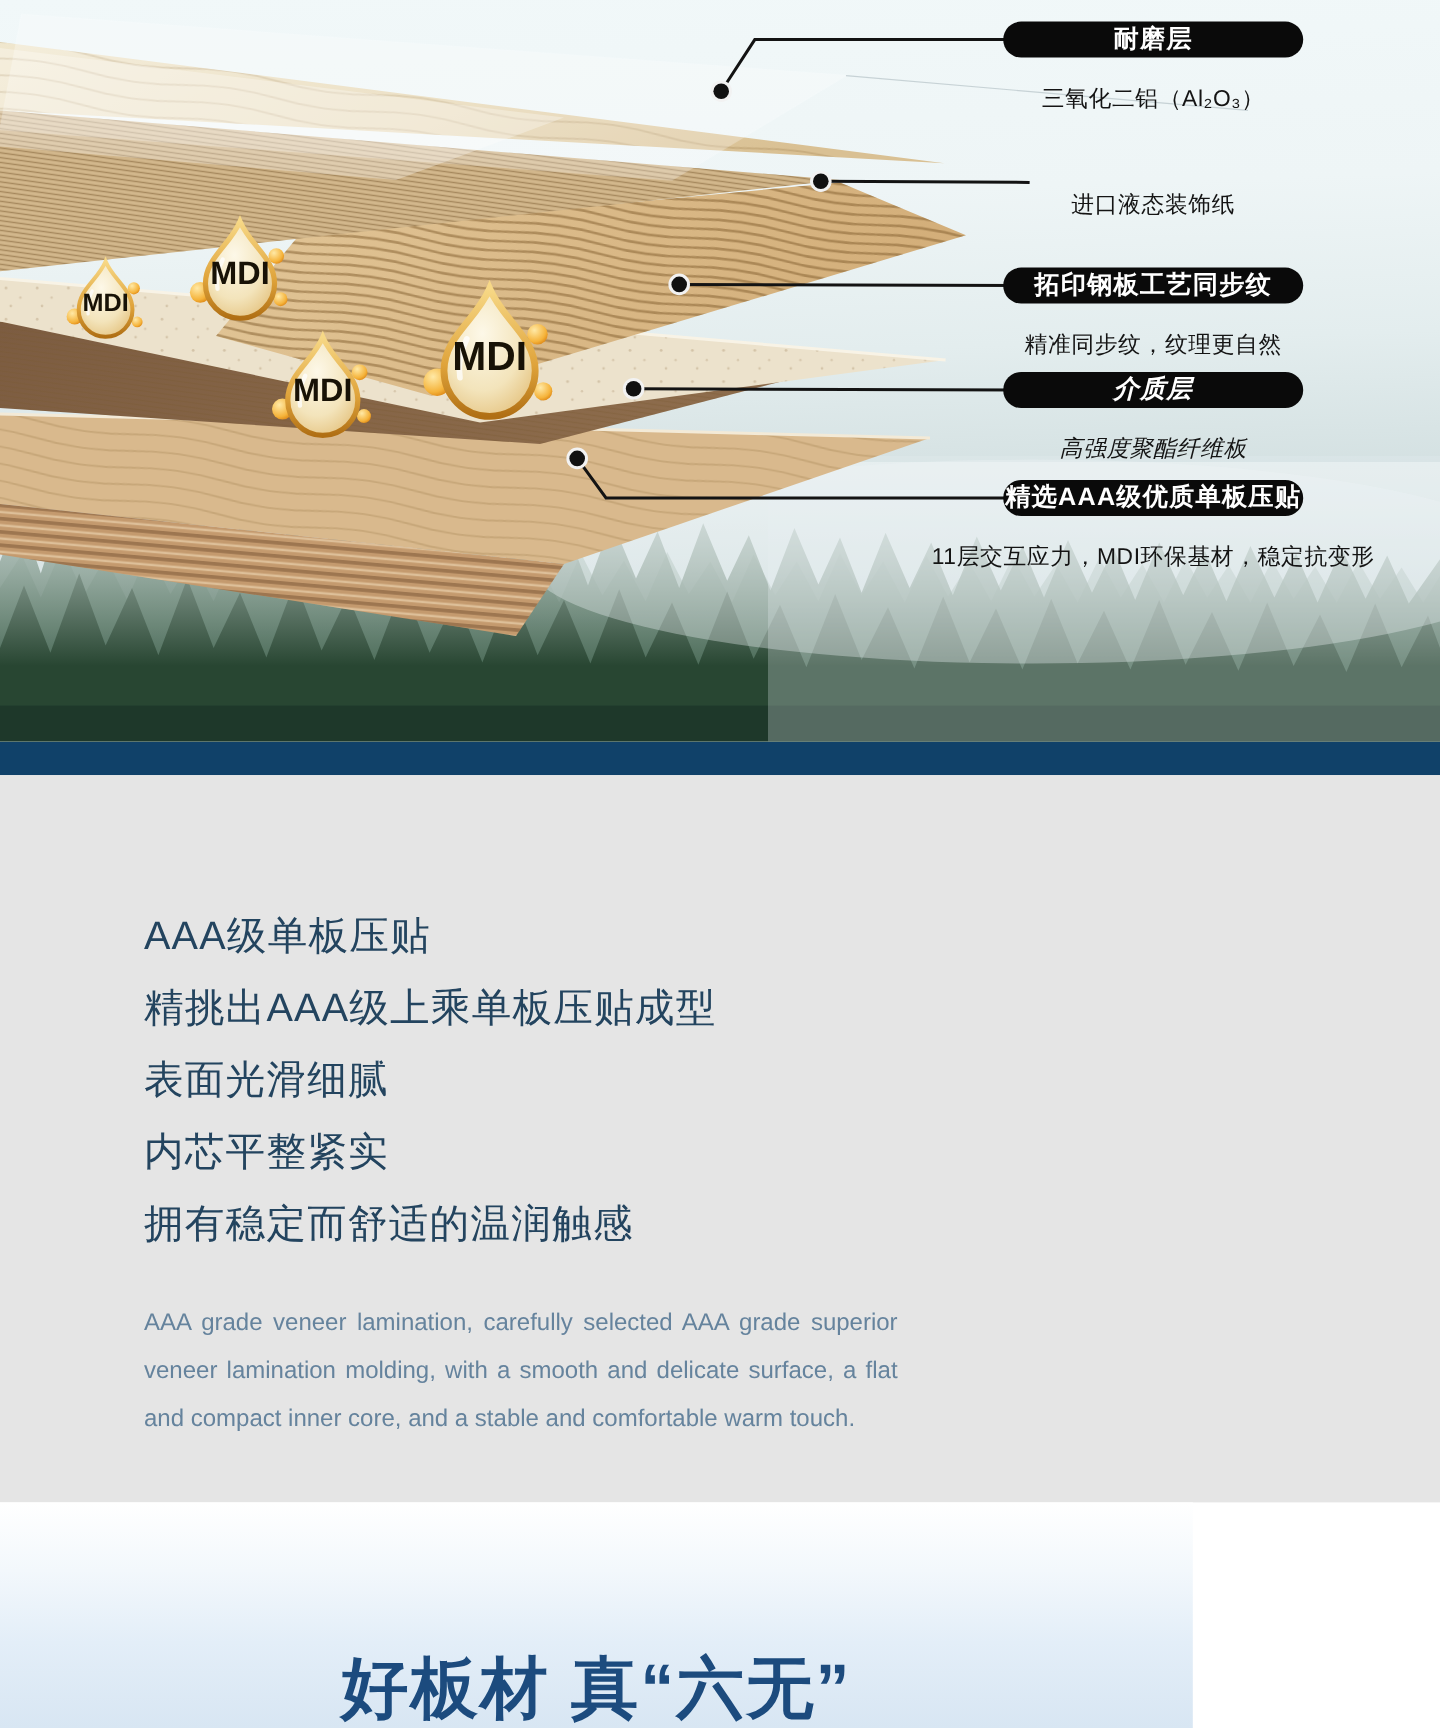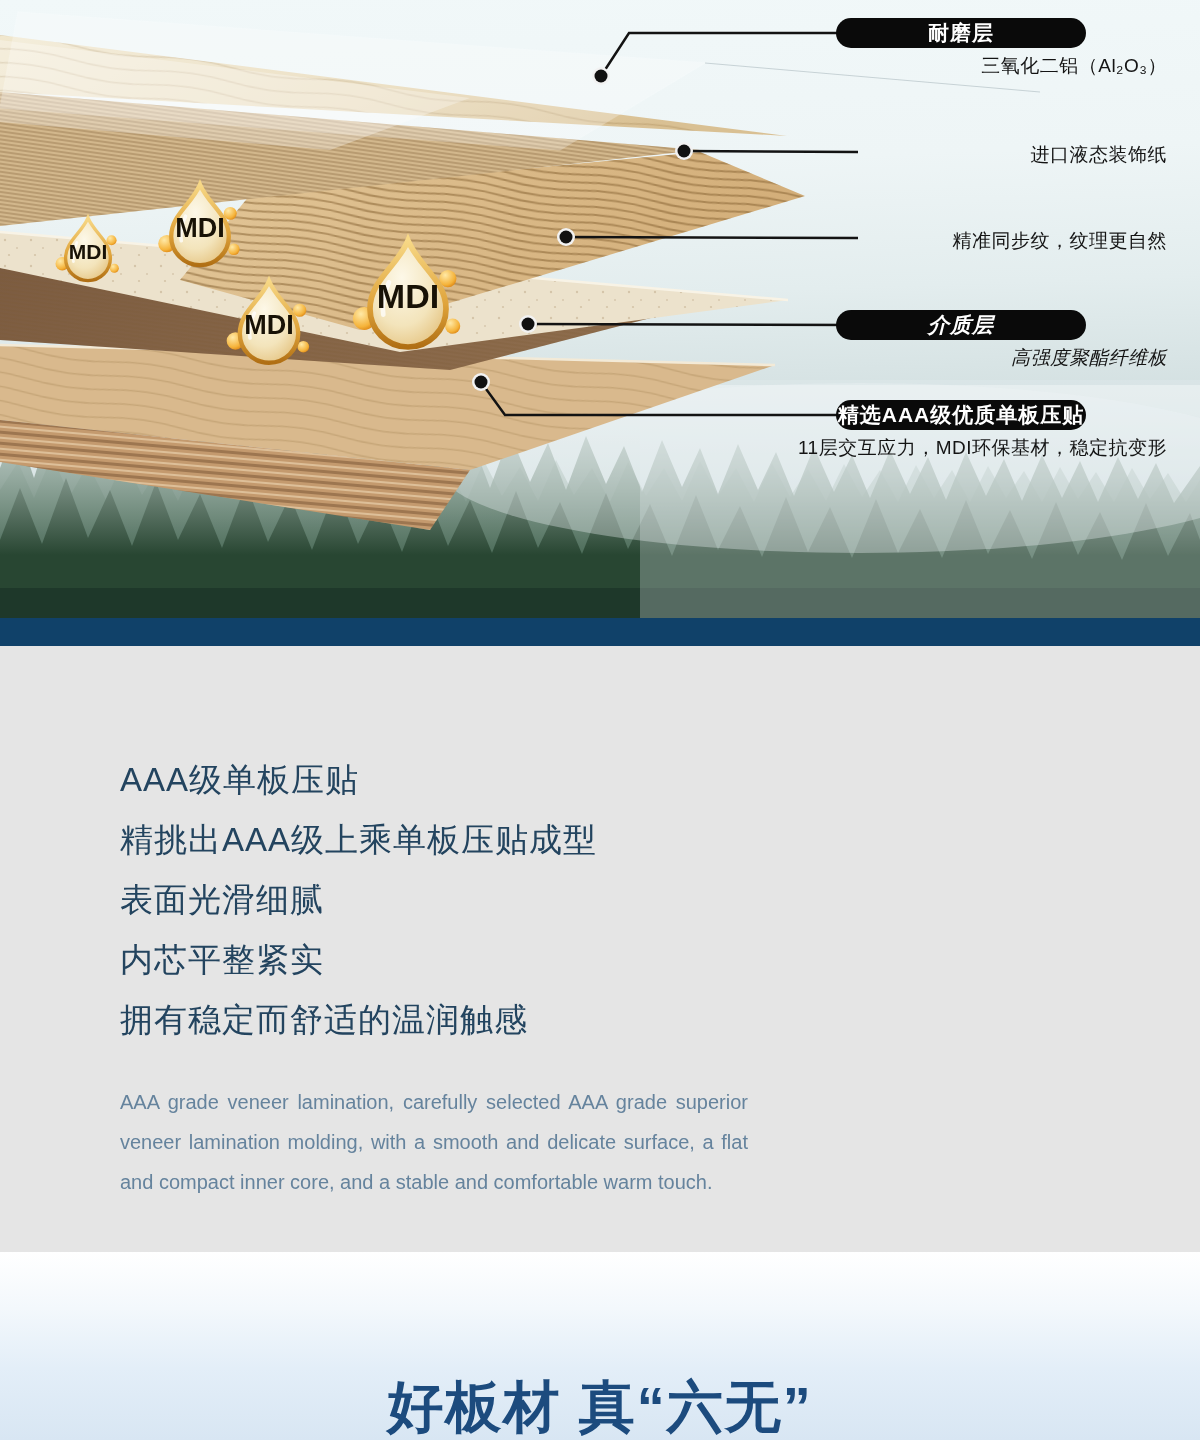--- a/index.html
+++ b/index.html
@@ -8,33 +8,33 @@
   .page { position:relative; width:1200px; height:1440px; margin:0 auto; overflow:hidden; background:#fff; }
 
   
   .hero { position:relative; width:1200px; height:618px;
     background:linear-gradient(178deg,#f1f8f9 0%,#eef5f6 28%,#e3edee 48%,#d3e0e1 66%,#c2d2d3 82%,#b8cacb 100%); }
   .hero-art { position:absolute; left:0; top:0; width:1200px; height:618px; display:block; }
 
   .callout { position:absolute; left:755px; width:412px; text-align:center; }
   .badge { margin:0 auto; width:250px; height:30px; line-height:30px; background:#0a0a0a;
     border-radius:16px; color:#ffffff; font-weight:bold; font-size:21px; letter-spacing:1px; }
-  .badge-sub { margin-top:5px; font-size:19px; color:#141414; letter-spacing:.5px; white-space:nowrap;text-align:right; }
+  .badge-sub { margin-top:21px; font-size:19px; color:#141414; letter-spacing:.5px; white-space:nowrap; }
   .co1 { top:18px; } .co2 { top:137px; } .co3 { top:223px; } .co4 { top:310px;font-style:italic; } .co5 { top:400px; }
 
   .navy-band { width:1200px; height:28px; background:#104169; }
 
   
   .body-copy { position:relative; width:1200px; height:606px; background:#e5e5e5; padding:112px 0 0 120px; }
   .cn-line { font-size:33px; color:#23445f; letter-spacing:1px; height:60px; font-weight:400; }
   .en-para { width:628px; margin-top:24px; font-size:20px; line-height:40px; color:#65839d;
     text-align:justify; text-justify:inter-word; }
 
   
-  .footer-banner { position:relative; width:1200px; height:188px;
+  .footer-banner { position:relative; width:994px; height:188px;
     background:linear-gradient(180deg,#ffffff 0%,#f3f8fc 30%,#e3eef8 62%,#d8e6f3 100%); }
   .footer-heading { position:absolute; left:0; right:0; top:118px; text-align:center;
     font-size:56px; font-weight:800; color:#1c4b7e; letter-spacing:2px; }
 
   .mdi-label { font-weight:bold; fill:#181206; font-family:"Liberation Sans",sans-serif; }
 </style>
 </head>
 <body>
 
 <div class="page">
@@ -203,20 +203,21 @@
     </svg>
 
     <div class="callout co1">
       <div class="badge">耐磨层</div>
       <div class="badge-sub">三氧化二铝（Al₂O₃）</div>
     </div>
     <div class="callout co2">
       <div class="badge-sub">进口液态装饰纸</div>
     </div>
     <div class="callout co3">
+      <div class="badge">拓印钢板工艺同步纹</div>
       <div class="badge-sub">精准同步纹，纹理更自然</div>
     </div>
     <div class="callout co4">
       <div class="badge">介质层</div>
       <div class="badge-sub">高强度聚酯纤维板</div>
     </div>
     <div class="callout co5">
       <div class="badge">精选AAA级优质单板压贴</div>
       <div class="badge-sub">11层交互应力，MDI环保基材，稳定抗变形</div>
     </div>

